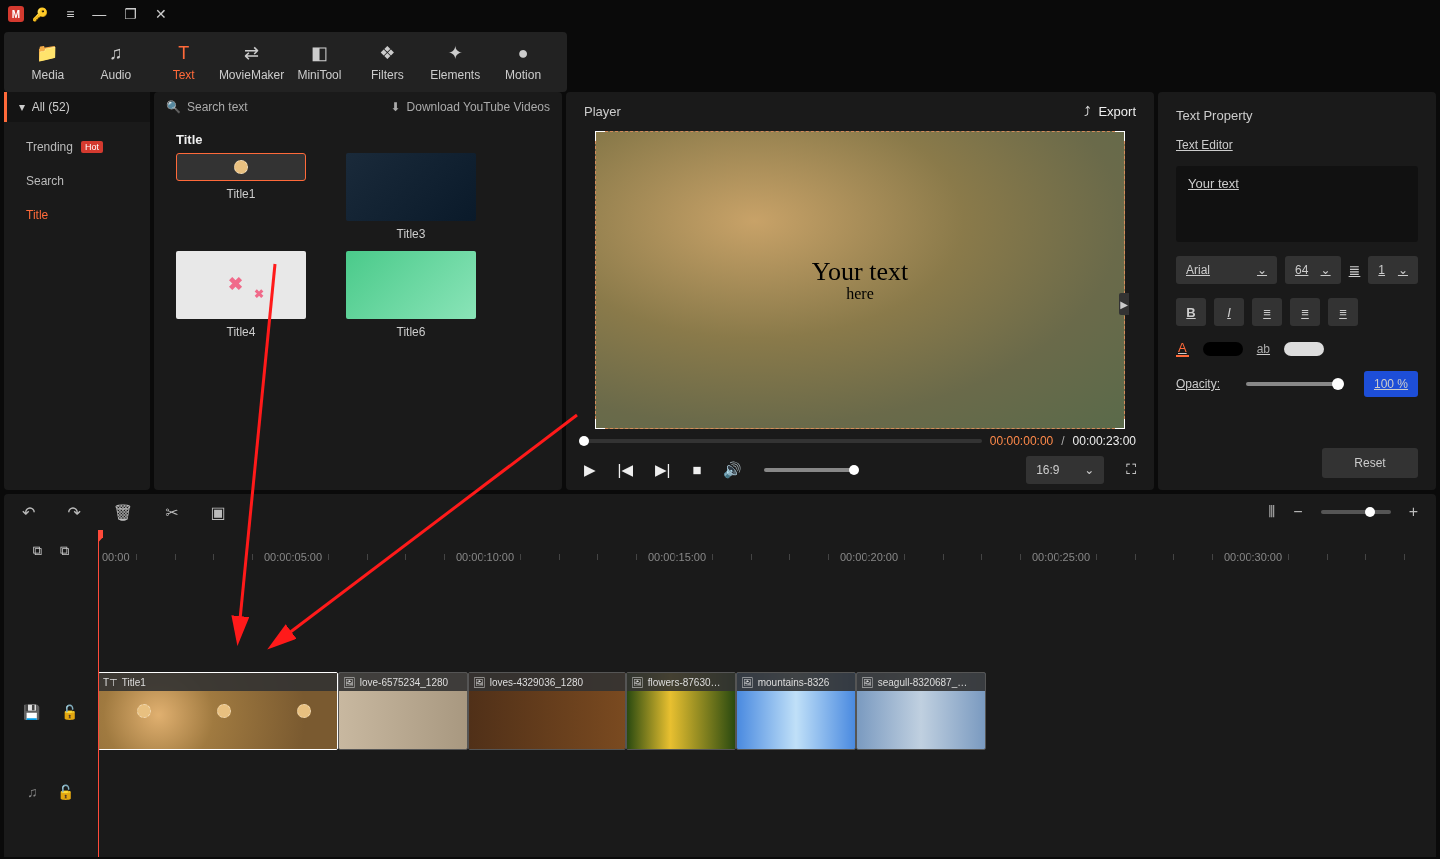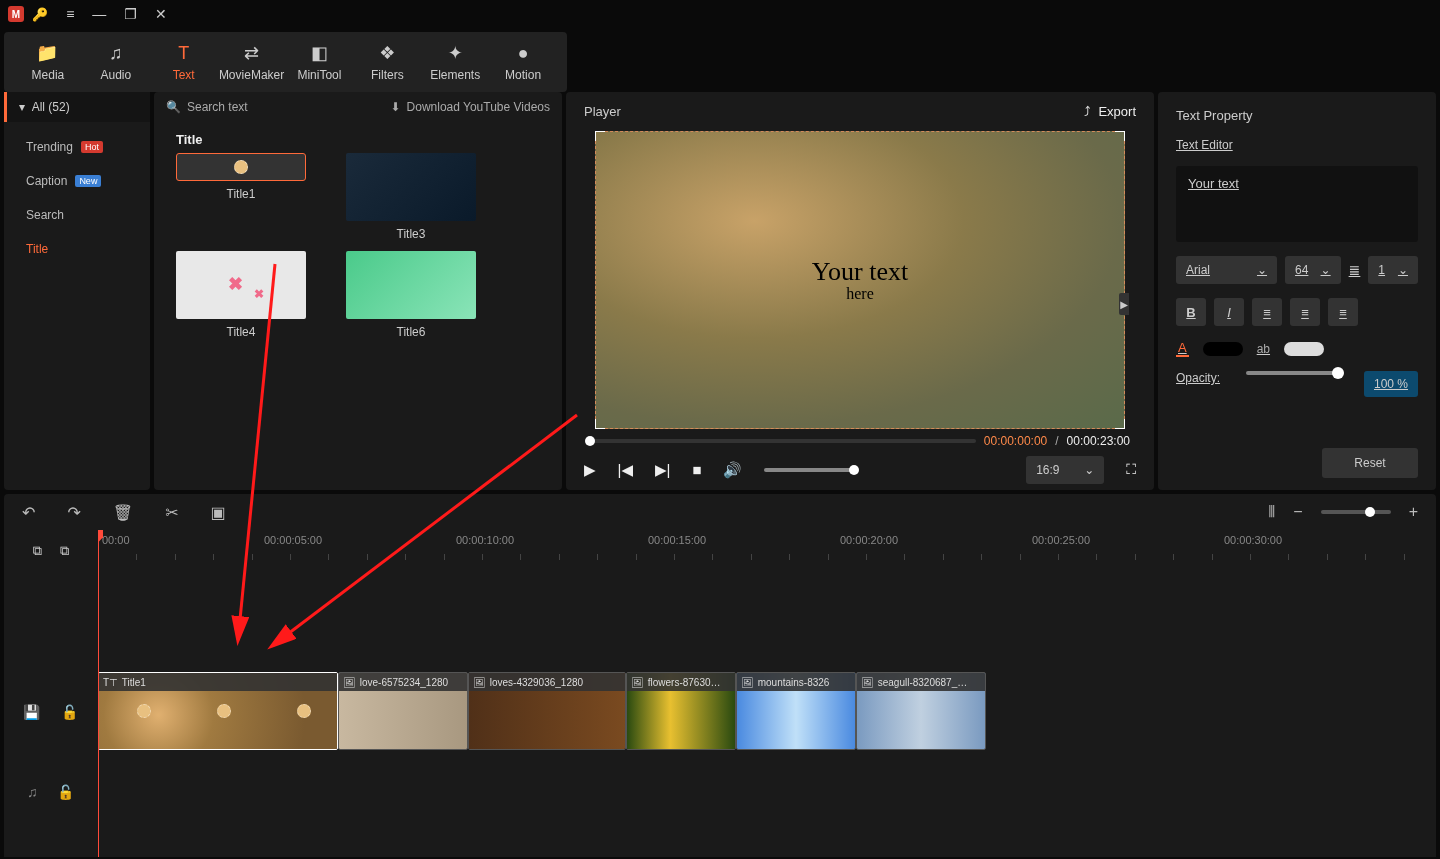--- a/index.html
+++ b/index.html
@@ -53,21 +53,21 @@
 .export-btn { display: flex; align-items: center; gap: 8px; color:#eee;}
 .stage-wrap { flex: 1; display: flex; align-items: flex-start; justify-content: center; padding: 0 12px 4px 12px; }
 .stage { width: 530px; height: 298px; background: radial-gradient(ellipse at 30% 30%, #c8a268, #8a7a4a 40%, #6a6a4a 70%, #5a6a4a); border: 1px dashed #d48a5a; position: relative; display:flex;flex-direction:column;align-items:center;justify-content:center;filter:blur(0px);}
 .stage-text1{font-family:"Times New Roman",serif;font-size:26px;color:#000;}
 .stage-text2{font-family:"Times New Roman",serif;font-size:16px;color:#000;margin-top:-2px;}
 .corner{position:absolute;width:10px;height:10px;border:1px solid #fff;}
 .corner.tl{top:-1px;left:-1px;border-right:none;border-bottom:none;}
 .corner.tr{top:-1px;right:-1px;border-left:none;border-bottom:none;}
 .corner.bl{bottom:-1px;left:-1px;border-right:none;border-top:none;}
 .corner.br{bottom:-1px;right:-1px;border-left:none;border-top:none;}
-.scrub { height: 20px; display:flex; align-items:center; padding: 0 24px; gap:8px;}
+.scrub { height: 20px; display:flex; align-items:center; padding: 0 18px; gap:8px;}
 .scrub-bar{flex:1;height:4px;background:#333;border-radius:2px;position:relative;}
 .scrub-dot{position:absolute;left:0;top:50%;transform:translate(-50%,-50%);width:10px;height:10px;background:#fff;border-radius:50%;}
 .time-cur{color:#ff8a4a;font-size:12px;}
 .time-sep{color:#aaa;font-size:12px;}
 .time-dur{color:#eee;font-size:12px;}
 .controls { height: 48px; display: flex; align-items: center; padding: 0 18px; gap: 22px; }
 .ctrl{color:#eee;font-size:15px;}
 .vol-bar{width:90px;height:4px;background:#888;border-radius:2px;position:relative;}
 .vol-dot{position:absolute;right:0;top:50%;transform:translate(50%,-50%);width:10px;height:10px;background:#fff;border-radius:50%;}
 .aspect-sel{margin-left:auto;background:#333;height:28px;width:78px;border-radius:3px;display:flex;align-items:center;justify-content:space-between;padding:0 10px;font-size:12px;}
@@ -78,41 +78,41 @@
 .props-body{flex:1;padding:0 18px;display:flex;flex-direction:column;gap:14px;text-decoration:underline;}
 .prop-label{font-size:12px;color:#ccc;}
 .text-editor{background:#111;height:76px;border-radius:3px;padding:10px 12px;color:#ccc;font-size:13px;}
 .prop-row{display:flex;gap:8px;align-items:center;}
 .sel{background:#333;height:28px;border-radius:3px;display:flex;align-items:center;justify-content:space-between;padding:0 10px;font-size:12px;}
 .icon-btn{width:30px;height:28px;background:#333;border-radius:3px;display:flex;align-items:center;justify-content:center;font-size:13px;}
 .color-swatch{width:40px;height:14px;border-radius:8px;background:#000;}
 .color-swatch.lt{background:#ddd;}
 .underline-a{color:#ff6a3a;border-bottom:2px solid #ff6a3a;font-size:13px;padding:0 2px;}
 .ab{font-size:12px;color:#aaa;}
-.op-row{display:flex;align-items:flex-start;gap:26px;}
+.op-row{display:flex;align-items:center;gap:26px;}
 .op-slider{flex:1;height:4px;background:#888;border-radius:2px;position:relative;}
 .op-dot{position:absolute;right:0;top:50%;transform:translate(50%,-50%);width:12px;height:12px;background:#fff;border-radius:50%;}
-.op-val{background:#0c4a6e;height:26px;width:54px;border-radius:3px;display:flex;align-items:center;justify-content:center;font-size:12px;}
+.op-val{background:#1d4ed8;height:26px;width:54px;border-radius:3px;display:flex;align-items:center;justify-content:center;font-size:12px;}
 .reset-row{margin-top:auto;padding:12px 18px;display:flex;justify-content:flex-end;}
 .reset-btn{background:#333;height:30px;width:96px;border-radius:3px;display:flex;align-items:center;justify-content:center;font-size:12px;}
 .expander{position:absolute;left:1119px;top:293px;width:10px;height:22px;background:#333;display:flex;align-items:center;justify-content:center;font-size:10px;border-radius:2px 0 0 2px;}
 
 .timeline-tools{height:36px;background:#1a1a1a;display:flex;align-items:center;padding:0 18px;gap:32px;margin:4px 4px 0 4px;border-radius:4px 4px 0 0;}
 .tl-tool{color:#bbb;font-size:16px;}
 .tl-right{margin-left:auto;display:flex;align-items:center;gap:18px;}
 .zoom-bar{width:70px;height:4px;background:#555;border-radius:2px;position:relative;}
 .zoom-dot{position:absolute;left:70%;top:50%;transform:translate(-50%,-50%);width:10px;height:10px;background:#fff;border-radius:50%;}
 
 .timeline{height:327px;background:#1a1a1a;display:flex;margin:0 4px;}
 .track-heads{width:94px;background:#1a1a1a;display:flex;flex-direction:column;}
 .ruler-spacer{height:42px;}
 .track-head{height:80px;display:flex;align-items:center;justify-content:center;gap:20px;color:#888;font-size:14px;}
 .track-area{flex:1;position:relative;overflow:hidden;}
 .ruler{height:42px;position:relative;color:#888;font-size:11px;}
-.ruler-tick{position:absolute;top:4px;}
+.ruler-tick{position:absolute;top:21px;}
 .ruler-sub{position:absolute;top:24px;width:1px;height:6px;background:#444;}
 .playhead{position:absolute;left:0;top:0;bottom:0;width:1px;background:#ff4a3a;z-index:5;}
 .playhead-head{position:absolute;top:0;left:-4px;width:9px;height:12px;background:#ff4a3a;clip-path:polygon(0 0,100% 0,100% 60%,50% 100%,0 60%);}
 .track{height:80px;position:relative;}
 .clip{position:absolute;top:0;height:78px;border:1px solid #555;border-radius:2px;overflow:hidden;}
 .clip.sel{border:1px solid #fff;}
 .clip-head{position:absolute;top:0;left:0;right:0;height:18px;background:rgba(50,50,50,0.9);display:flex;align-items:center;padding:0 4px;gap:4px;font-size:10px;color:#ddd;z-index:2;}
 .clip-bg{position:absolute;inset:0;}
 .c-title{background: radial-gradient(circle at 25% 55%,#e0b070,#a07a40 30%,#7a5a30 80%);}
 .c-love{background: linear-gradient(90deg,#c8b8a0,#a89880);}
@@ -176,24 +176,20 @@
 </div>
 
 <div class="main">
 
   <div class="sidebar">
     <div class="side-head">▾&nbsp;&nbsp;<span>All (52)</span></div>
     <div class="side-items">
       <div class="side-item">
           <span>Trending</span>
           <span class="badge hot">Hot</span>
-        </div>
-      <div class="side-item">
-          <span>Caption</span>
-          <span class="badge new">New</span>
         </div>
       <div class="side-item">
           <span>Search</span>
         </div>
       <div class="side-item active">
           <span>Title</span>
         </div>
     </div>
   </div>
 

